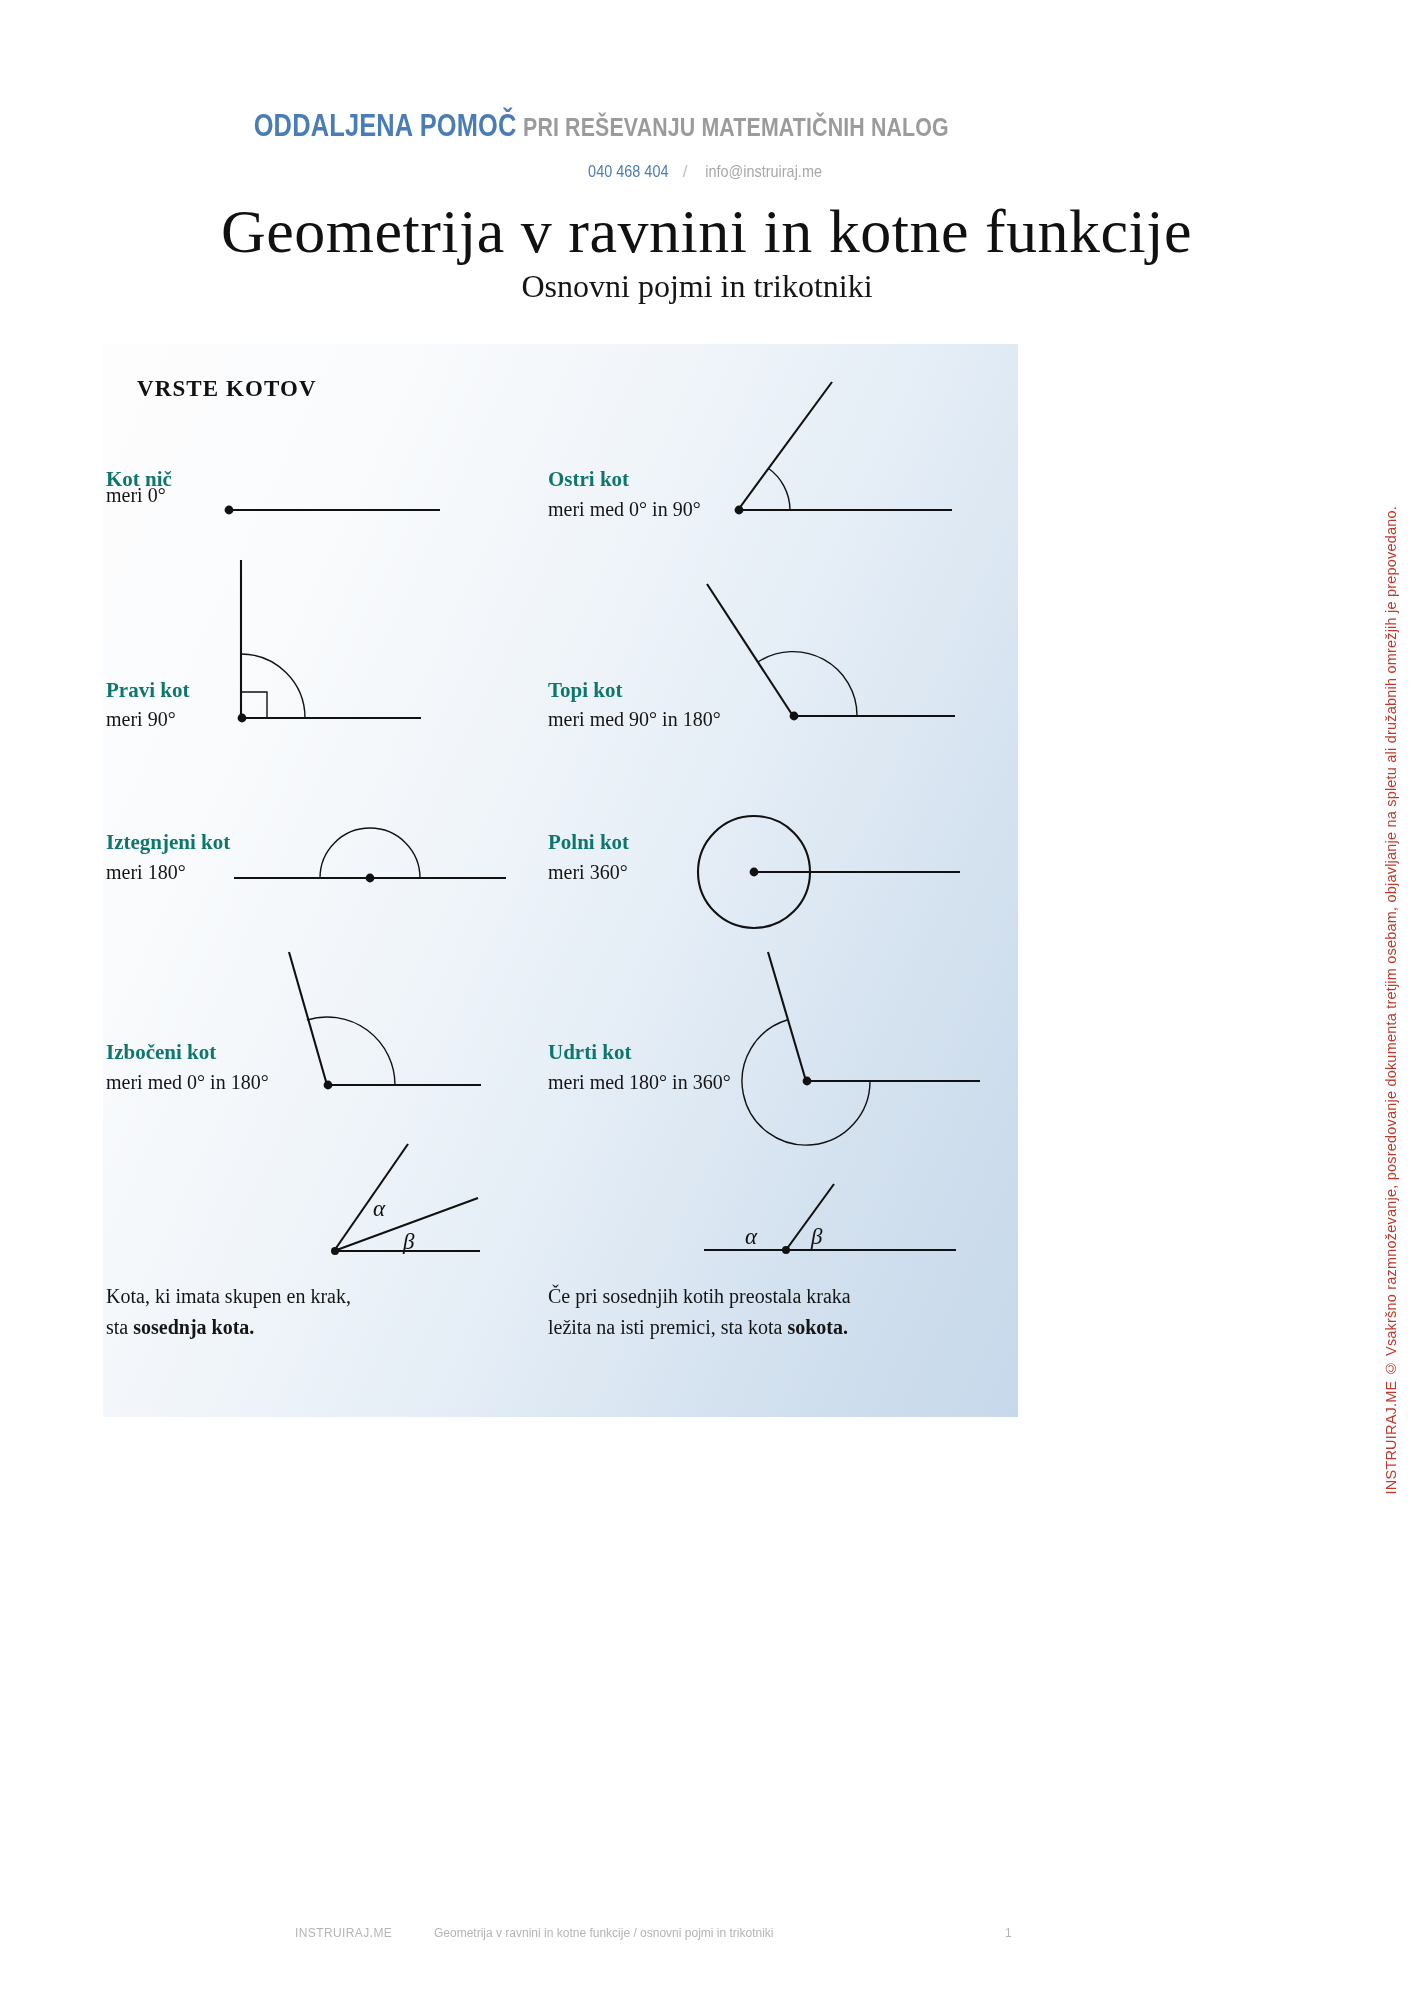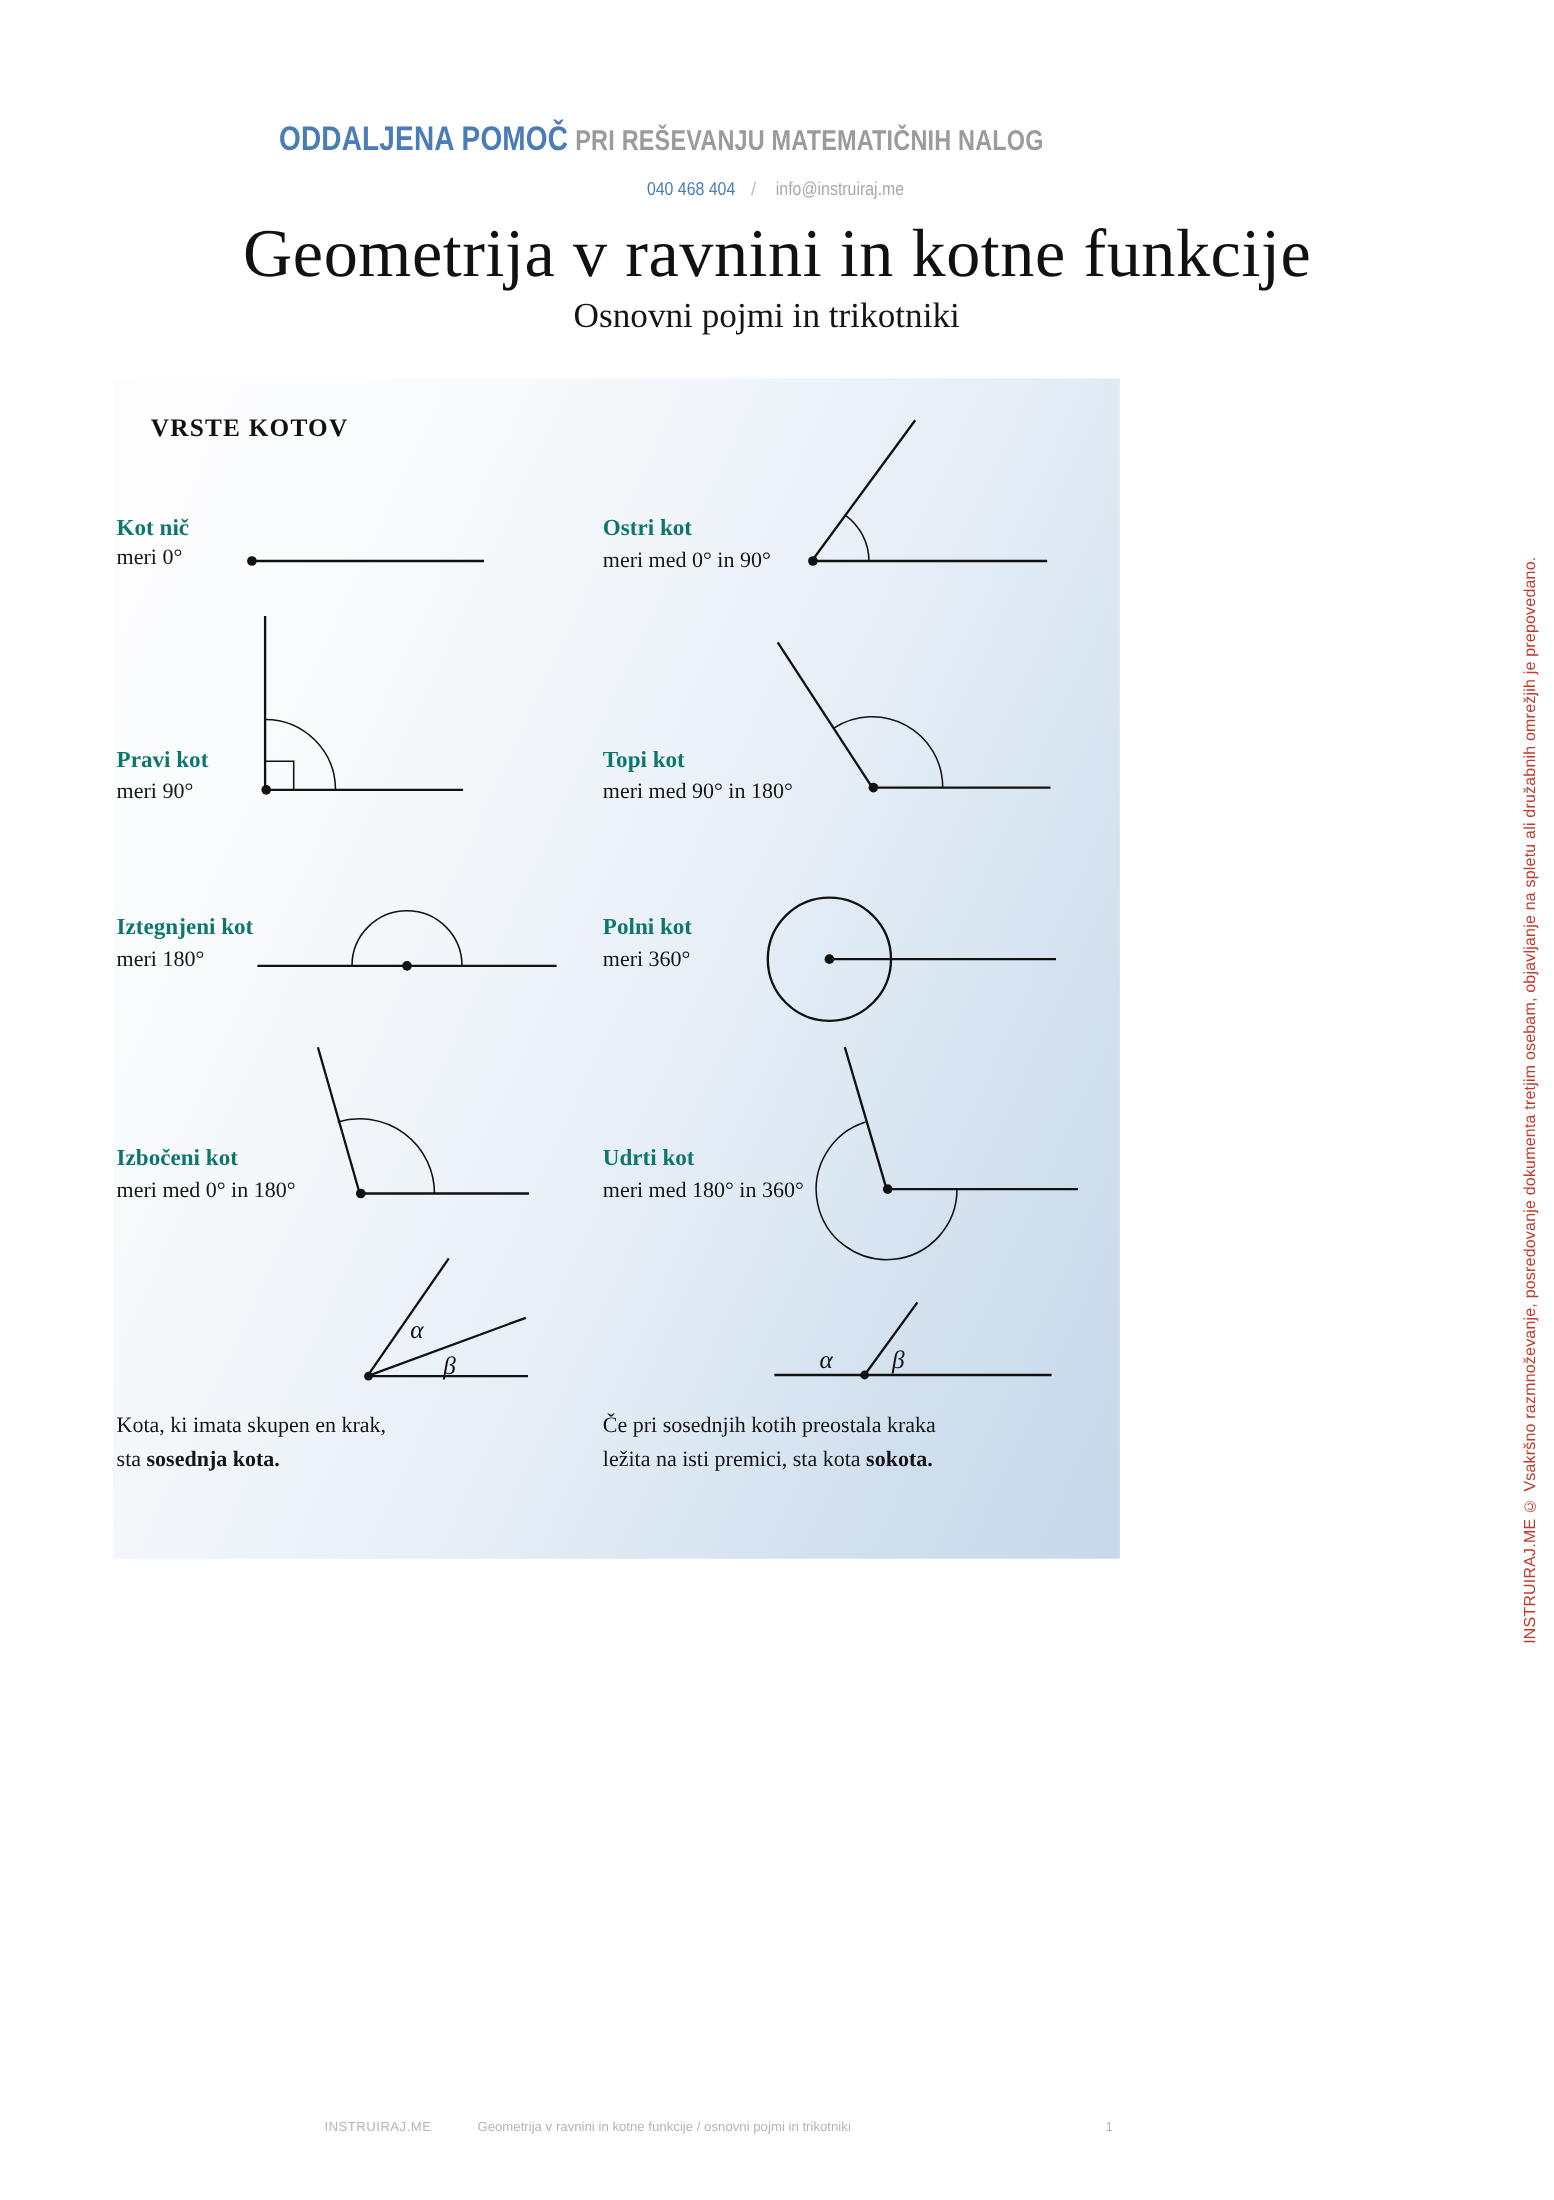--- a/index.html
+++ b/index.html
@@ -134,21 +134,21 @@
     <span class="contact-phone">040 468 404</span><span class="contact-sep">/</span><span class="contact-mail">info@instruiraj.me</span>
   </div>
 
   <div class="doc-title">Geometrija v ravnini in kotne funkcije</div>
   <div class="doc-subtitle">Osnovni pojmi in trikotniki</div>
 
   <div class="panel"></div>
   <div class="section-title">VRSTE KOTOV</div>
 
   <div class="lbl" style="left:106px; top:467px;">Kot nič</div>
-  <div class="desc" style="left:106px; top:496px;">meri 0°</div>
+  <div class="desc" style="left:106px; top:484px;">meri 0°</div>
 
   <svg class="fig" style="left:222px; top:498px;" width="225" height="26">
     <line x1="6" y1="12" x2="218" y2="12"></line>
     <circle class="dot" cx="7" cy="12" r="4.4"></circle>
   </svg>
 
   <div class="lbl" style="left:548px; top:467px;">Ostri kot</div>
   <div class="desc" style="left:548px; top:498px;">meri med 0° in 90°</div>
 
   <svg class="fig" style="left:730px; top:372px;" width="230" height="150">

